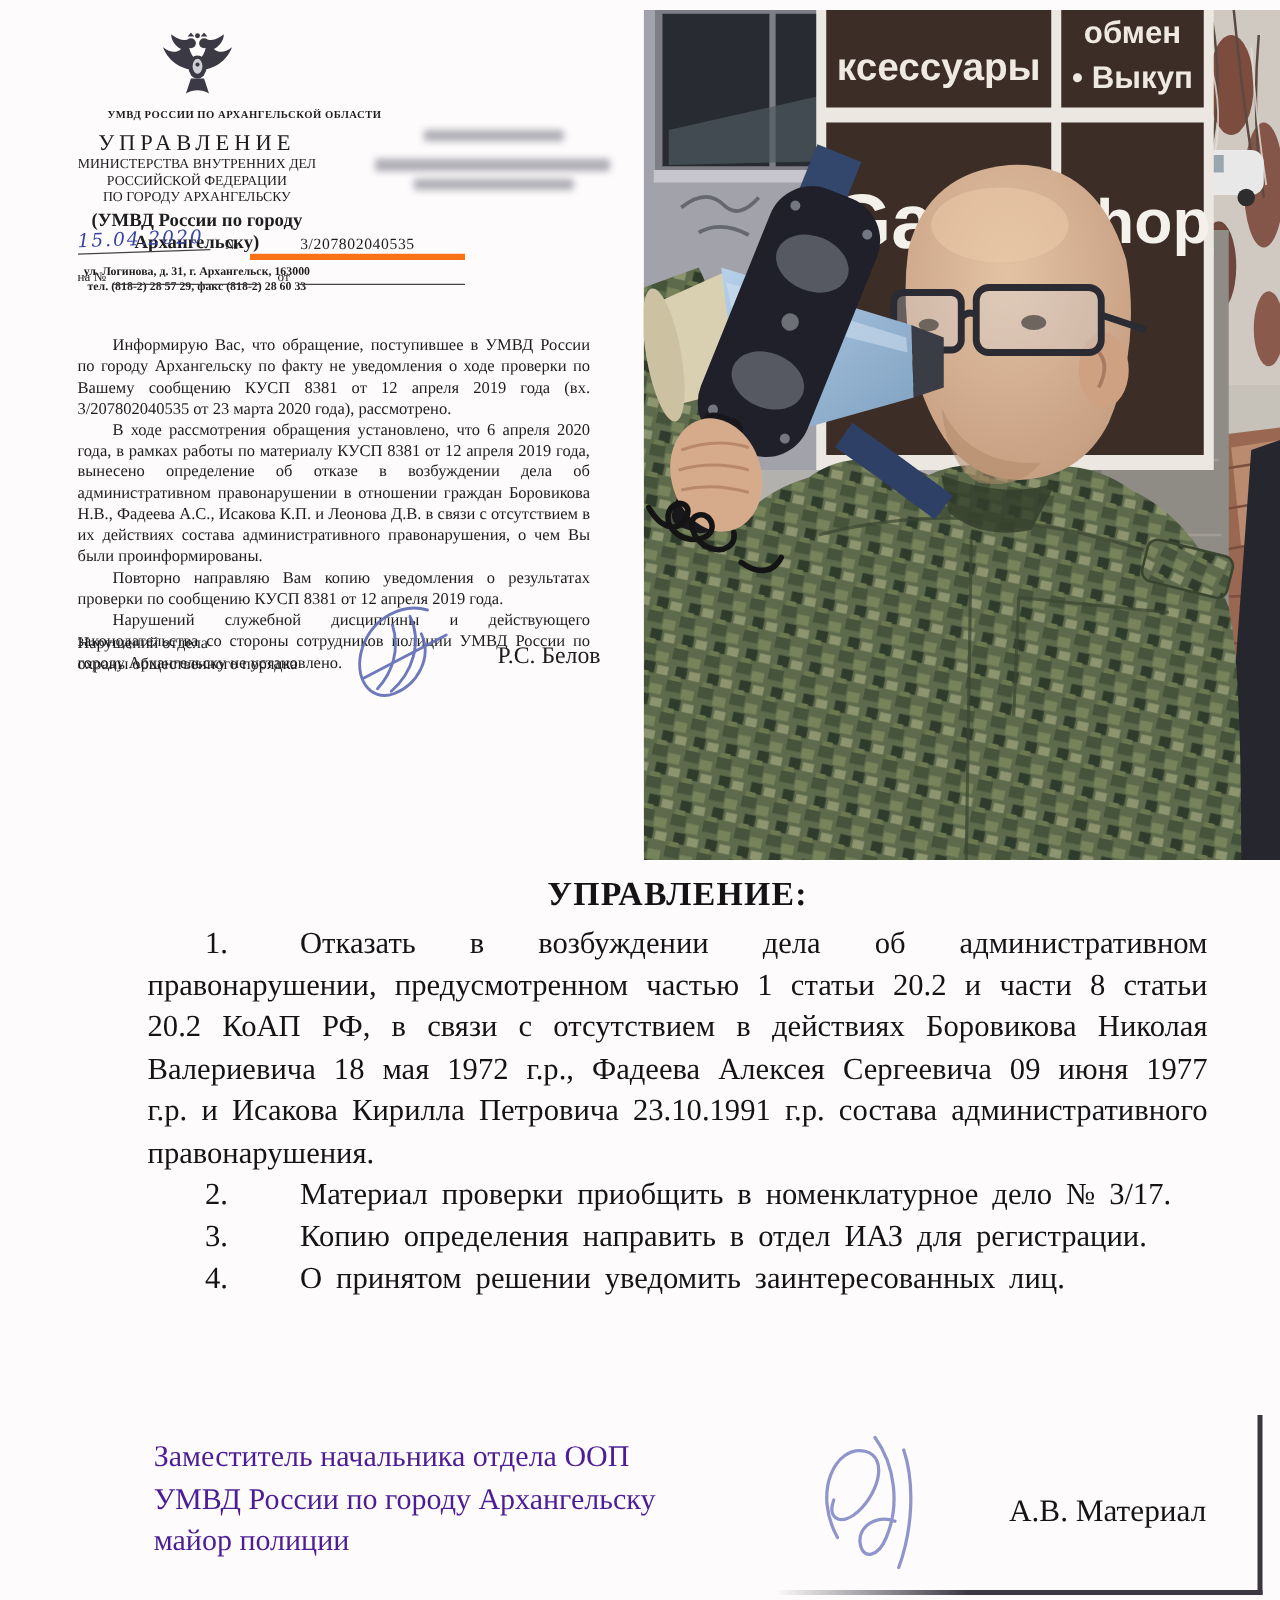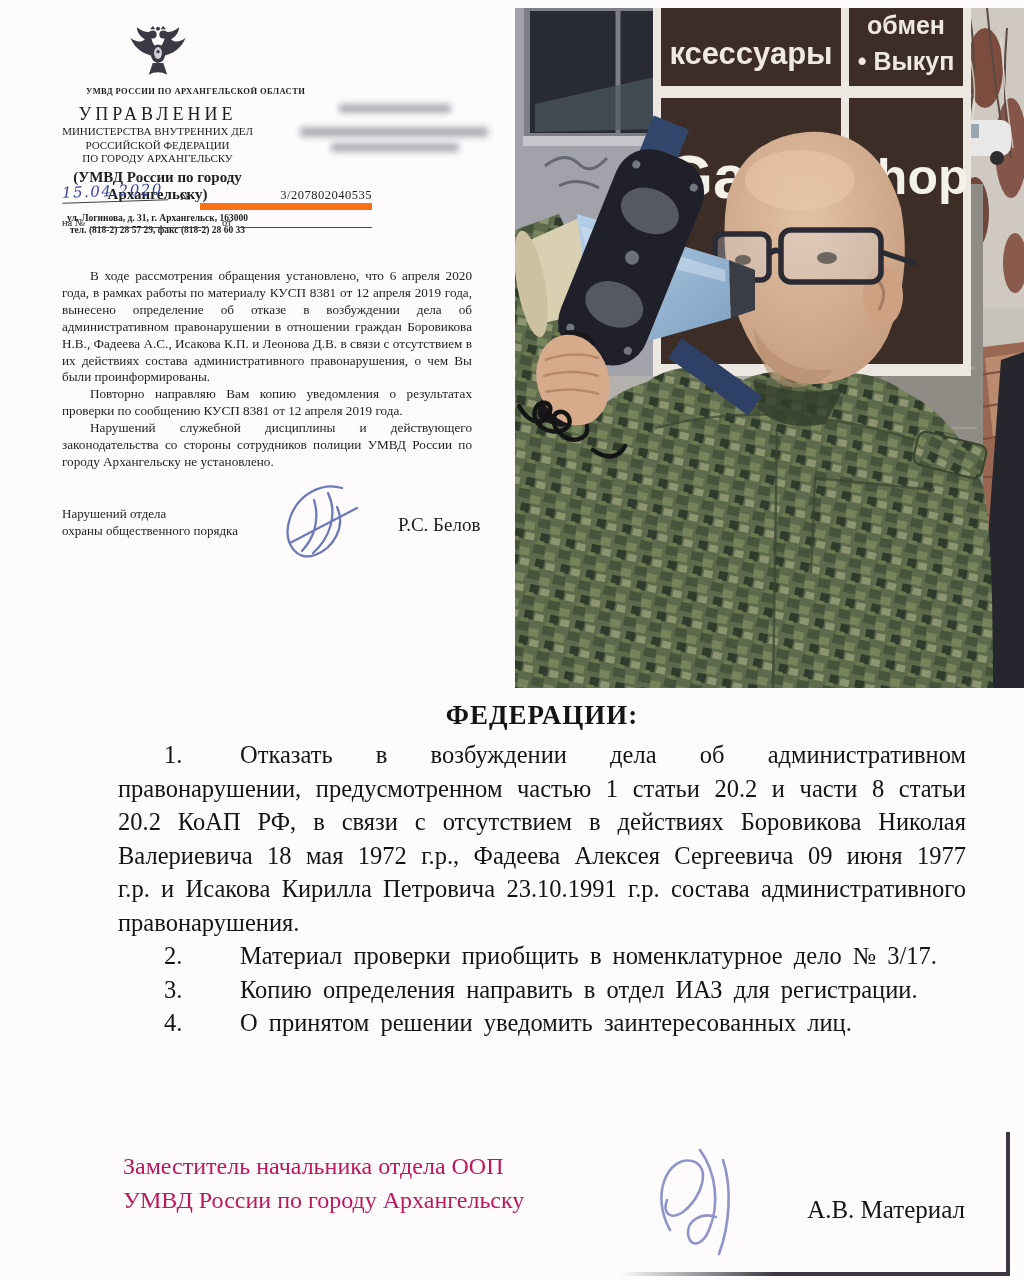--- a/index.html
+++ b/index.html
@@ -13,21 +13,21 @@
   .lh-line{font-size:11px;line-height:13.5px;}
   .lh-short{font-size:15px;font-weight:bold;margin-top:3px;}
   .lh-addr{font-size:9.5px;font-weight:bold;margin-top:9px;line-height:12px;white-space:nowrap;}
   .refrow{position:absolute;left:62px;width:410px;font-size:10.5px;}
   .r1{top:192px;}
   .r2{top:217px;}
   .date-hand{position:absolute;left:0;top:-10px;width:106px;border-bottom:1px solid #444;
              font-family:"DejaVu Serif", serif;font-style:italic;font-size:15px;color:#3946a0;
              letter-spacing:1.5px;transform:rotate(-2deg);padding-bottom:1px;}
   .num-label{position:absolute;left:118px;top:-2px;font-size:11px;}
-  .num-val{position:absolute;left:138px;top:-4px;width:172px;text-align:right;border-bottom:7px solid #f97316;
+  .num-val{position:absolute;left:138px;top:-4px;width:172px;text-align:center;border-bottom:5px solid #f97316;
            font-size:12.5px;letter-spacing:.5px;}
   .na-label{position:absolute;left:0;top:0;}
   .na-line{position:absolute;left:28px;top:10px;width:118px;border-bottom:1px solid #444;}
   .ot-label{position:absolute;left:160px;top:0;}
   .ot-line{position:absolute;left:178px;top:10px;width:132px;border-bottom:1px solid #444;}
   .addressee{position:absolute;left:300px;top:104px;width:190px;}
   .redact{background:#6d6d78;filter:blur(3px);opacity:.55;border-radius:2px;}
   .rl1{width:112px;height:9px;margin:0 auto;}
   .rl2{width:188px;height:10px;margin:14px 0 0 0;}
   .rl3{width:128px;height:9px;margin:6px auto 0 auto;}
@@ -37,21 +37,21 @@
   .letter-sign-pos{position:absolute;left:62px;top:505px;font-size:13px;line-height:17px;}
   .letter-sign-name{position:absolute;left:398px;top:514px;font-size:19px;}
   .sig-letter{position:absolute;left:262px;top:480px;}
   
   .photo{position:absolute;left:515px;top:8px;width:509px;height:680px;}
   
   .ruling{position:absolute;left:118px;top:700px;width:848px;font-size:24.5px;color:#141416;}
   .ruling-title{text-align:center;font-size:27px;font-weight:bold;letter-spacing:1px;margin:0 0 7px 0;}
   .r-item{margin:0;text-indent:46px;text-align:justify;line-height:33.5px;word-spacing:5px;}
   .r-num{display:inline-block;min-width:76px;text-indent:0;}
-  .rul-sign-pos{position:absolute;left:123px;top:1150px;font-size:24px;line-height:33.5px;color:#be185d;}
+  .rul-sign-pos{position:absolute;left:123px;top:1150px;font-size:24px;line-height:33.5px;color:#4c1d95;}
   .rul-sign-name{position:absolute;right:59px;top:1196px;font-size:25px;color:#141416;}
   .sig-ruling{position:absolute;left:630px;top:1132px;}
   
   .edge-v{position:absolute;left:1006px;top:1132px;width:4px;height:144px;background:#3b3640;}
   .edge-h{position:absolute;left:620px;top:1272px;width:390px;height:4px;
           background:linear-gradient(to right, rgba(59,54,64,0), #3b3640 40%);}
 </style>
 </head>
 <body>
 
@@ -99,20 +99,21 @@
     <span class="ot-line"></span>
   </div>
 
   <div class="addressee">
     <div class="redact rl1"></div>
     <div class="redact rl2"></div>
     <div class="redact rl3"></div>
   </div>
 
   <div class="letter-body">
+    <p>Информирую Вас, что обращение, поступившее  в УМВД России по городу Архангельску по факту не уведомления о ходе проверки по Вашему сообщению КУСП 8381 от 12 апреля 2019 года (вх. 3/207802040535 от 23 марта  2020 года), рассмотрено.</p>
     <p>В ходе рассмотрения обращения установлено, что 6 апреля 2020 года, в рамках работы по материалу КУСП 8381 от  12 апреля 2019 года,  вынесено определение об отказе в возбуждении дела об административном правонарушении в отношении граждан Боровикова Н.В.,  Фадеева А.С., Исакова К.П. и Леонова Д.В. в связи с отсутствием в их действиях состава административного правонарушения, о чем Вы были проинформированы.</p>
     <p>Повторно направляю Вам копию уведомления о результатах проверки по сообщению КУСП 8381 от 12 апреля 2019 года.</p>
     <p>Нарушений служебной дисциплины и действующего законодательства со стороны сотрудников полиции УМВД России по городу Архангельску не установлено.</p>
   </div>
 
   <div class="letter-sign-pos">
     <div>Нарушений отдела</div>
     <div>охраны общественного порядка</div>
   </div>
   <svg class="sig-letter" width="118" height="88" viewBox="0 0 118 88">
@@ -254,30 +255,31 @@
         <path d="M160,340 Q200,368 240,398" stroke="#2e4066" stroke-width="24" fill="none"></path>
         <rect x="34" y="322" width="34" height="96" rx="10" fill="#17171c" transform="rotate(18 50 370)"></rect>
         <ellipse cx="58" cy="372" rx="36" ry="46" fill="#d6ab8c" transform="rotate(-16 58 372)"></ellipse>
         <path d="M30,352 q28,-10 54,-2 M28,368 q28,-8 56,0 M30,384 q26,-6 54,2" stroke="#b9886a" stroke-width="2.5" fill="none"></path>
         <path d="M4,398 c10,18 24,20 30,8 c6,-12 -10,-16 -14,-4 c-4,14 14,26 28,20 c12,-5 6,-20 -4,-18 c-10,2 -6,20 8,26 c12,5 22,-2 20,-12 m6,24 c14,10 26,8 32,-4" stroke="#141414" stroke-width="4.5" fill="none" stroke-linecap="round"></path>
       </g>
     </g>
   </svg>
 
   <div class="ruling">
-    <p class="ruling-title">ФЕДЕРАЦИИ:</p>
+    <p class="ruling-title">УПРАВЛЕНИЕ:</p>
     <p class="r-item"><span class="r-num">1.</span><span>Отказать в возбуждении дела об административном правонарушении, предусмотренном частью 1 статьи 20.2 и части 8 статьи 20.2 КоАП РФ, в связи с отсутствием в действиях Боровикова Николая Валериевича 18 мая 1972 г.р., Фадеева Алексея Сергеевича 09 июня 1977 г.р. и Исакова Кирилла Петровича 23.10.1991 г.р. состава административного правонарушения.</span></p>
     <p class="r-item"><span class="r-num">2.</span><span>Материал проверки приобщить в номенклатурное дело № 3/17.</span></p>
     <p class="r-item"><span class="r-num">3.</span><span>Копию определения направить в отдел ИАЗ для регистрации.</span></p>
     <p class="r-item"><span class="r-num">4.</span><span>О принятом решении уведомить заинтересованных лиц.</span></p>
   </div>
 
   <div class="rul-sign-pos">
     <div>Заместитель начальника отдела ООП</div>
     <div>УМВД России по городу Архангельску</div>
+    <div>майор полиции</div>
   </div>
   <svg class="sig-ruling" width="150" height="135" viewBox="0 0 150 135">
     <g fill="none" stroke="#8a90c8" stroke-width="2.6" stroke-linecap="round" opacity="0.95">
       <path d="M40,98 C20,62 38,24 62,29 C82,34 72,66 53,80 C41,88 32,82 37,68"></path>
       <path d="M70,18 C86,40 90,72 79,98 C73,113 60,117 58,102 C57,88 72,80 86,85"></path>
       <path d="M93,28 C102,55 100,92 89,122"></path>
     </g>
   </svg>
   <div class="rul-sign-name">А.В. Материал</div>
 

